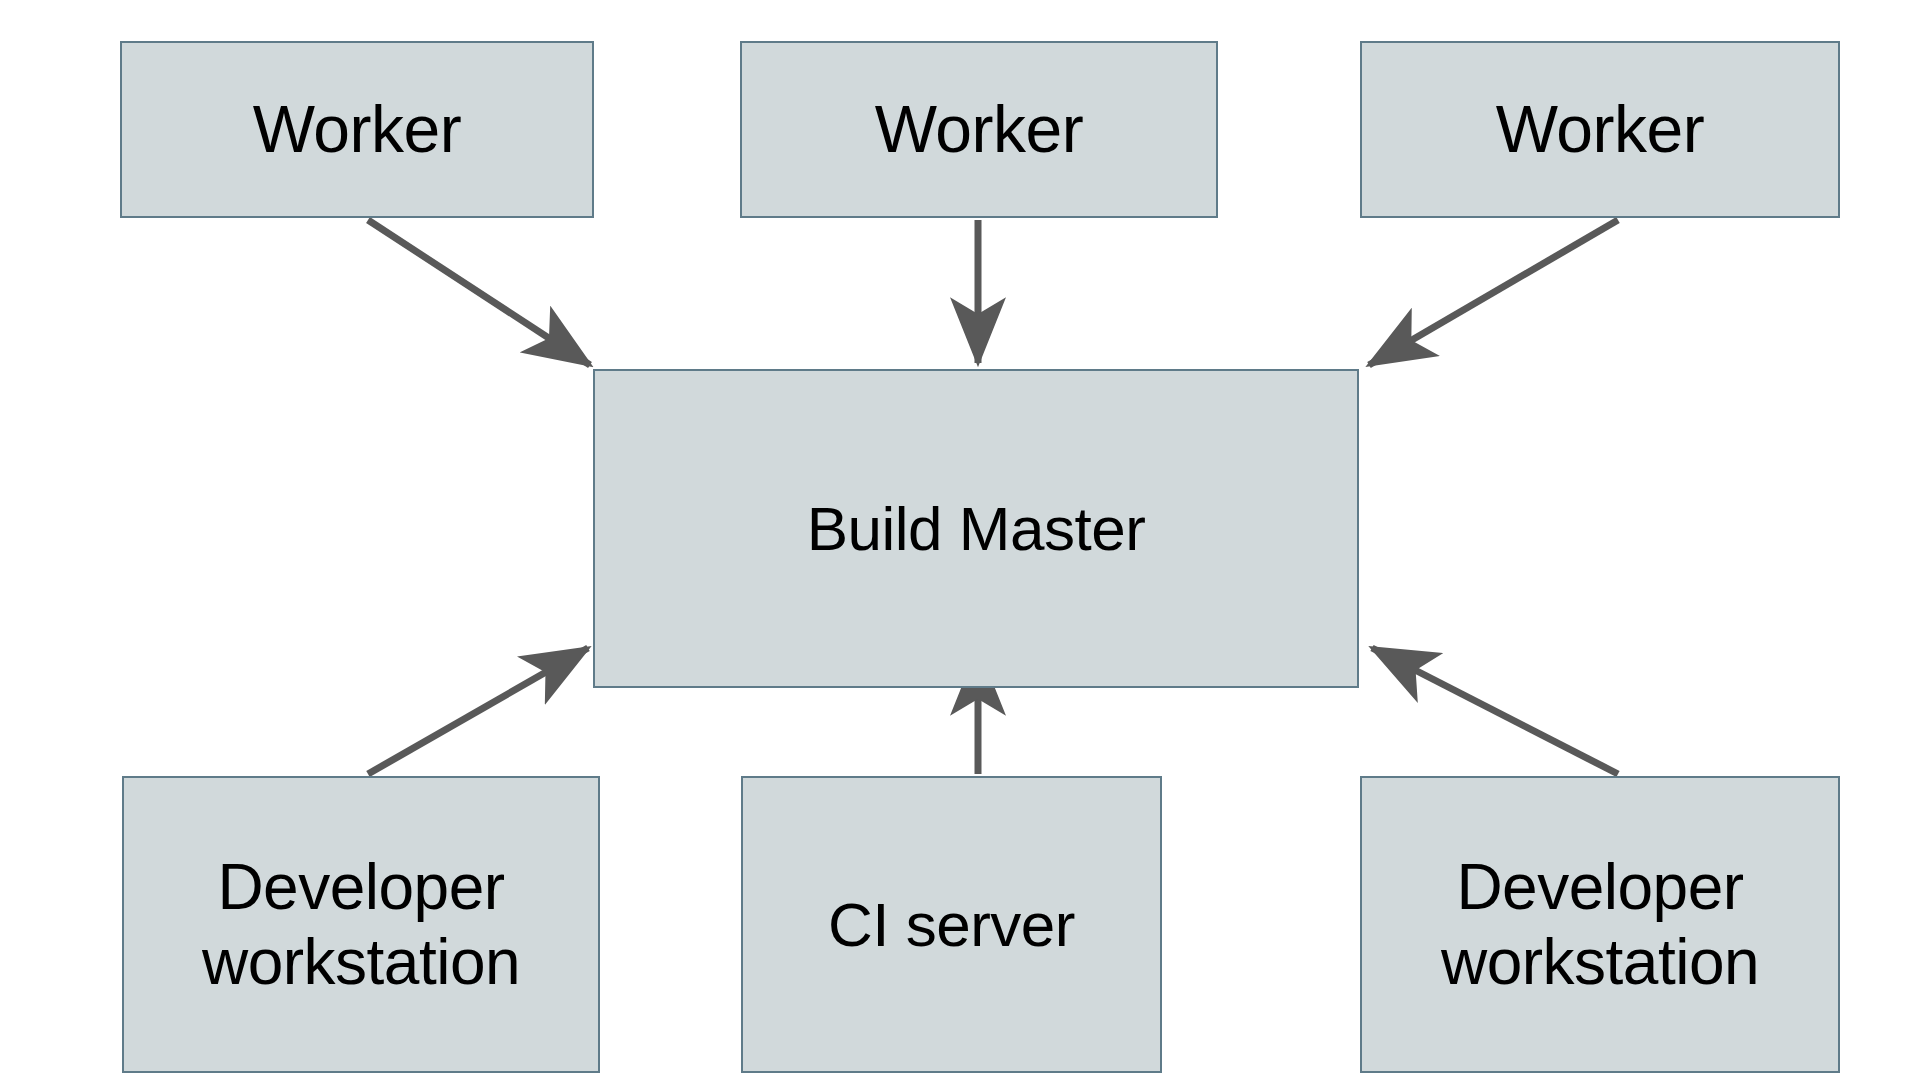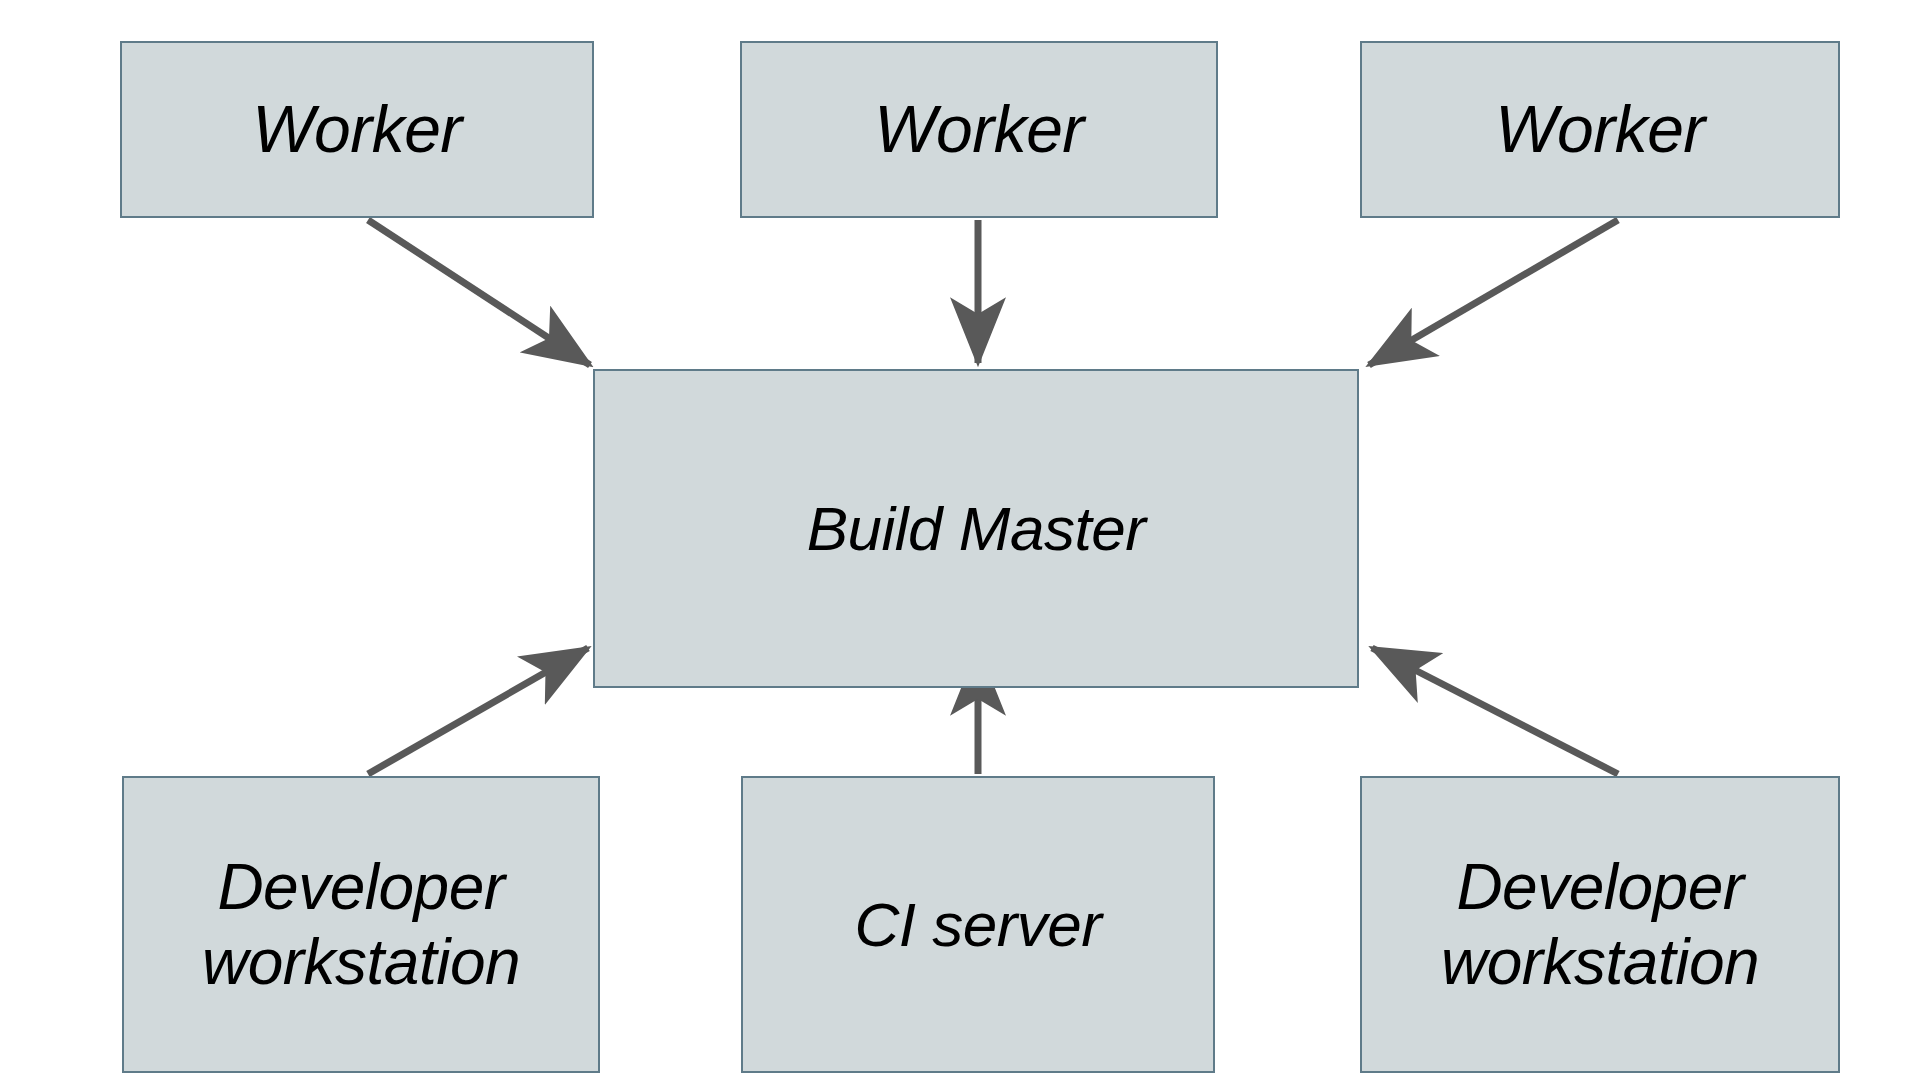--- a/index.html
+++ b/index.html
@@ -33,21 +33,20 @@
   }
   .node {
     position: absolute;
     box-sizing: border-box;
     background: #d1d9db;
     border: 2px solid #5f7b89;
     display: flex;
     align-items: center;
     justify-content: center;
     text-align: center;
-    font-style: italic;
   }
   .node-label {
     color: #000000;
     font-family: "Liberation Sans", sans-serif;
     font-weight: 400;
     line-height: 1.16;
     white-space: pre-line;
     letter-spacing: -0.5px;
   }
   
@@ -55,21 +54,21 @@
   #node-worker-2 { left: 740px;  top: 41px;  width: 478px; height: 177px; }
   #node-worker-3 { left: 1360px; top: 41px;  width: 480px; height: 177px; }
   .node-worker .node-label { font-size: 66px; }
 
   
   #node-build-master { left: 593px; top: 369px; width: 766px; height: 319px; }
   #node-build-master .node-label { font-size: 62px; }
 
   
   #node-dev-ws-left  { left: 122px;  top: 776px; width: 478px; height: 297px; }
-  #node-ci-server    { left: 741px;  top: 776px; width: 474px; height: 297px; }
+  #node-ci-server    { left: 741px;  top: 776px; width: 421px; height: 297px; }
   #node-dev-ws-right { left: 1360px; top: 776px; width: 480px; height: 297px; }
   #node-dev-ws-left .node-label,
   #node-dev-ws-right .node-label { font-size: 64px; }
   #node-ci-server .node-label { font-size: 62px; }
 </style>
 </head>
 <body>
 
 <div id="diagram-canvas">
 

